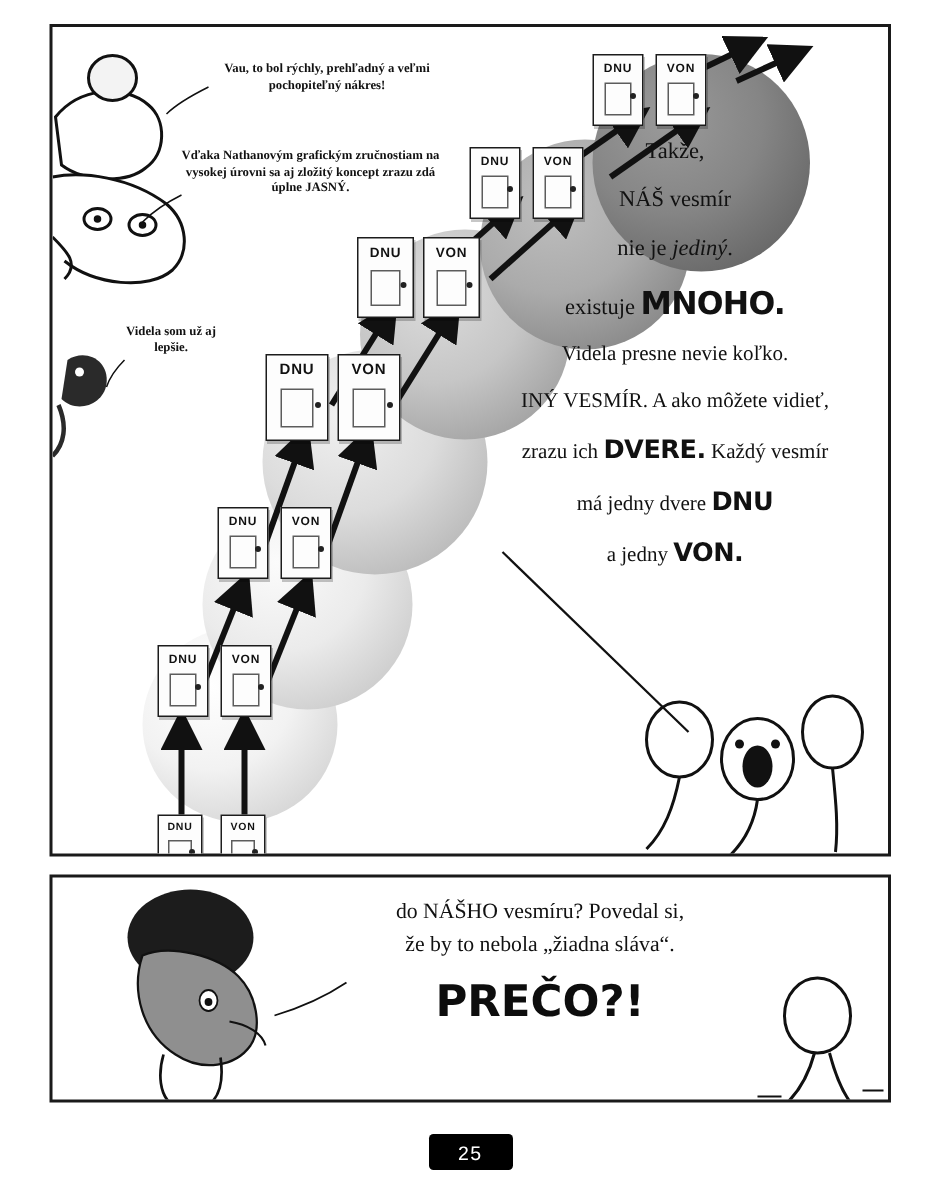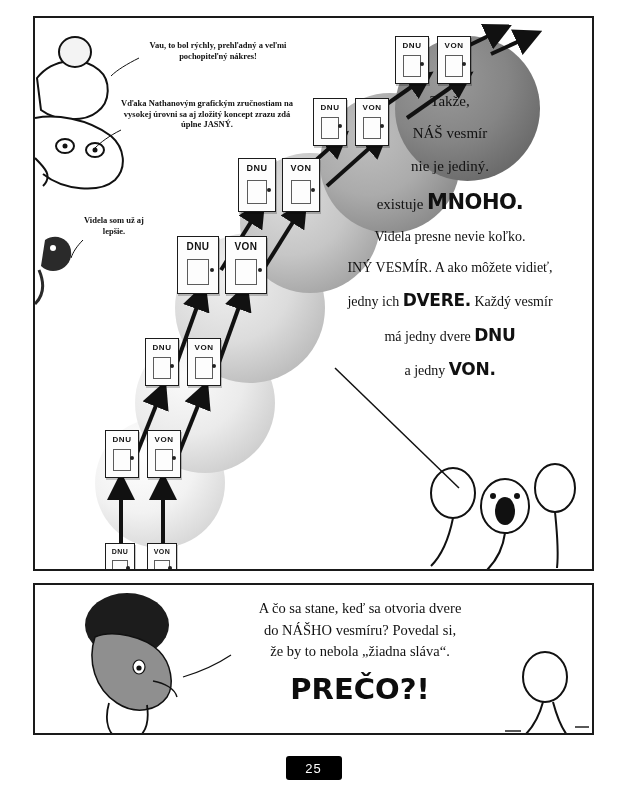--- a/index.html
+++ b/index.html
@@ -156,21 +156,21 @@
     color: #111;
   }
   #narration .ln {
     display: block;
     margin: 15px 0 9px 0;
     font-size: 15px;
     line-height: 1.15;
     font-family: "Liberation Serif", serif;
   }
   #narration .ln.small { font-size: 14px; }
-  #narration .ital { }
+  #narration .ital { font-style: italic; }
   .big-hand {
     font-family: "DejaVu Sans", sans-serif;
     font-weight: bold;
     font-size: 21px;
     letter-spacing: -0.5px;
   }
   .mid-hand {
     font-family: "DejaVu Sans", sans-serif;
     font-weight: bold;
     font-size: 17px;
@@ -375,21 +375,21 @@
       <span class="ln">NÁŠ vesmír</span>
       <span class="ln">
         <span>nie je </span><span class="ital">jediný</span><span>.</span>
       </span>
       <span class="ln">
         <span>existuje </span><span class="big-hand">MNOHO.</span>
       </span>
       <span class="ln small">Videla presne nevie koľko.</span>
       <span class="ln small">INÝ VESMÍR. A ako môžete vidieť,</span>
       <span class="ln small">
-        <span>jedny ich </span><span class="mid-hand">DVERE.</span><span> Každý vesmír</span>
+        <span>zrazu ich </span><span class="mid-hand">DVERE.</span><span> Každý vesmír</span>
       </span>
       <span class="ln small">
         <span>má jedny dvere </span><span class="mid-hand">DNU</span>
       </span>
       <span class="ln small">
         <span>a jedny </span><span class="mid-hand">VON.</span>
       </span>
     </div>
   </div>
 
@@ -414,21 +414,20 @@
         <path d="M518 117 C 522 132, 526 142, 532 150" fill="none"></path>
       </g>
 
       <g stroke="#111" stroke-width="1.4">
         <line x1="470" y1="146" x2="486" y2="146"></line>
         <line x1="540" y1="142" x2="554" y2="142"></line>
       </g>
     </svg>
 
     <div id="bottom-text">
-      <span class="ln">A čo sa stane, keď sa otvoria dvere</span>
       <span class="ln">do NÁŠHO vesmíru? Povedal si,</span>
       <span class="ln">že by to nebola „žiadna sláva“.</span>
       <span id="bottom-shout">PREČO?!</span>
     </div>
   </div>
 
   <div id="page-number">25</div>
 
 </div>
 

